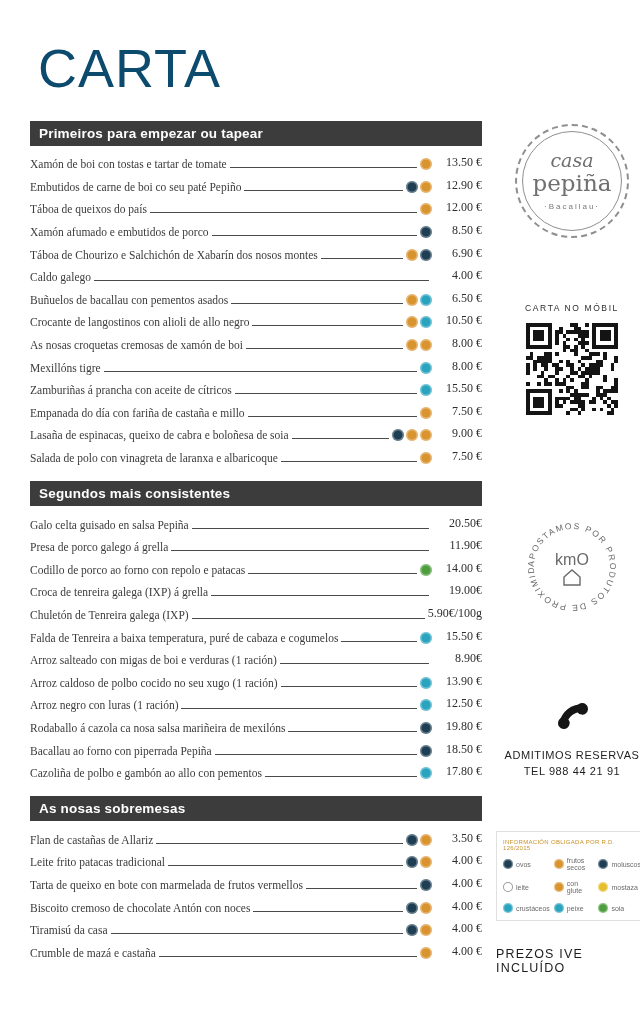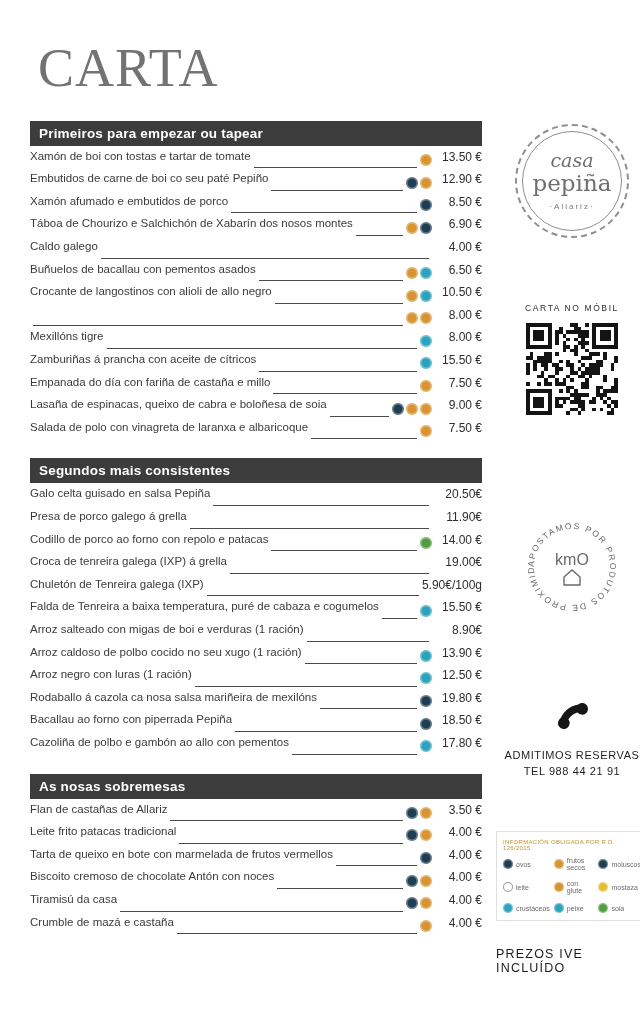--- a/index.html
+++ b/index.html
@@ -2,25 +2,25 @@
 <html><head>
 <meta charset="utf-8">
 <style>
   * { margin:0; padding:0; box-sizing:border-box; }
   html,body { width:640px; height:1024px; background:#ffffff; overflow:hidden; }
   body { font-family:"Liberation Sans", sans-serif; color:#333; }
   .page { display:flex; padding:40px 16px 0 30px; gap:14px; }
 
   
   .menu-col { flex:0 0 452px; width:452px; }
-  h1.title { font-size:54px; font-weight:400; color:#737373; letter-spacing:1px; margin:0 0 24px 8px; line-height:1.05;font-family:Liberation Serif, serif; }
+  h1.title { font-size:54px; font-weight:400; color:#0c4a6e; letter-spacing:1px; margin:0 0 24px 8px; line-height:1.05; }
   .section { margin-bottom:15px; }
   .section-header { background:#3c3c3c; color:#fff; font-size:13.5px; font-weight:700; padding:5px 9px 5px 9px; letter-spacing:.2px; }
   .items { padding-top:4px; }
-  .menu-item { display:flex; height:22.6px; font-size:11.5px; color:#3b3b3b; }
+  .menu-item { display:flex; align-items:flex-end; height:22.6px; font-size:11.5px; color:#3b3b3b;font-family:Liberation Serif, serif; }
   .item-name { white-space:nowrap; padding-bottom:2px; }
   .leader { flex:1 1 auto; min-width:6px; border-bottom:1px solid #4a4a4a; margin:0 3px 4px 3px; height:1px; align-self:flex-end; }
   .icon-group { display:flex; gap:2px; align-items:center; padding-bottom:2px; }
   .allergen-dot { width:12px; height:12px; border-radius:50%; display:inline-block; box-shadow:inset 0 0 0 1.5px rgba(255,255,255,.35); }
   .price { min-width:50px; text-align:right; padding-bottom:2px; color:#2e2e2e; white-space:nowrap; font-size:12px; }
 
   
   .side-col { flex:1; display:flex; flex-direction:column; align-items:center; padding-top:84px; }
   .logo { width:114px; height:114px; border:2px dashed #8f8f8f; border-radius:50%; display:flex; align-items:center; justify-content:center; background:#fff; }
   .logo-inner { width:100px; height:100px; border:1px solid #8f8f8f; border-radius:50%; display:flex; flex-direction:column; align-items:center; justify-content:center; color:#6f6f6f; }
@@ -64,20 +64,28 @@
           <div class="menu-item">
             <span class="item-name">Embutidos de carne de boi co seu paté Pepiño</span>
             <span class="leader"></span>
             <span class="icon-group">
               <span class="allergen-dot" style="background: rgb(30, 62, 83);"></span>
               <span class="allergen-dot" style="background: rgb(217, 147, 47);"></span>
             </span>
             <span class="price">12.90 €</span>
           </div>
           <div class="menu-item">
+            <span class="item-name">Táboa de queixos do país</span>
+            <span class="leader"></span>
+            <span class="icon-group">
+              <span class="allergen-dot" style="background: rgb(217, 147, 47);"></span>
+            </span>
+            <span class="price">12.00 €</span>
+          </div>
+          <div class="menu-item">
             <span class="item-name">Xamón afumado e embutidos de porco</span>
             <span class="leader"></span>
             <span class="icon-group">
               <span class="allergen-dot" style="background: rgb(30, 62, 83);"></span>
             </span>
             <span class="price">8.50 €</span>
           </div>
           <div class="menu-item">
             <span class="item-name">Táboa de Chourizo e Salchichón de Xabarín dos nosos montes</span>
             <span class="leader"></span>
@@ -105,20 +113,21 @@
           <div class="menu-item">
             <span class="item-name">Crocante de langostinos con alioli de allo negro</span>
             <span class="leader"></span>
             <span class="icon-group">
               <span class="allergen-dot" style="background: rgb(217, 147, 47);"></span>
               <span class="allergen-dot" style="background: rgb(42, 163, 190);"></span>
             </span>
             <span class="price">10.50 €</span>
           </div>
           <div class="menu-item">
+            <span class="item-name">As nosas croquetas cremosas de xamón de boi</span>
             <span class="leader"></span>
             <span class="icon-group">
               <span class="allergen-dot" style="background: rgb(217, 147, 47);"></span>
               <span class="allergen-dot" style="background: rgb(217, 147, 47);"></span>
             </span>
             <span class="price">8.00 €</span>
           </div>
           <div class="menu-item">
             <span class="item-name">Mexillóns tigre</span>
             <span class="leader"></span>
@@ -318,21 +327,21 @@
         </div>
     </div>
   </div>
 
   <div class="side-col">
 
     <div class="logo">
       <div class="logo-inner">
         <div class="logo-casa">casa</div>
         <div class="logo-pepina">pepiña</div>
-        <div class="logo-allariz">·Allariz·</div>
+        <div class="logo-allariz">·Bacallau·</div>
       </div>
     </div>
 
     <div class="qr-label">CARTA NO MÓBIL</div>
     <div class="qr-wrap">
       <svg id="qr-svg" width="92" height="92" viewBox="0 0 25 25" shape-rendering="crispEdges">
           <rect x="0" y="0" width="25" height="25" fill="#ffffff"></rect>
           <rect x="0" y="0" width="7" height="7" fill="#141414"></rect>
           <rect x="1" y="1" width="5" height="5" fill="#ffffff"></rect>
           <rect x="2" y="2" width="3" height="3" fill="#141414"></rect>

